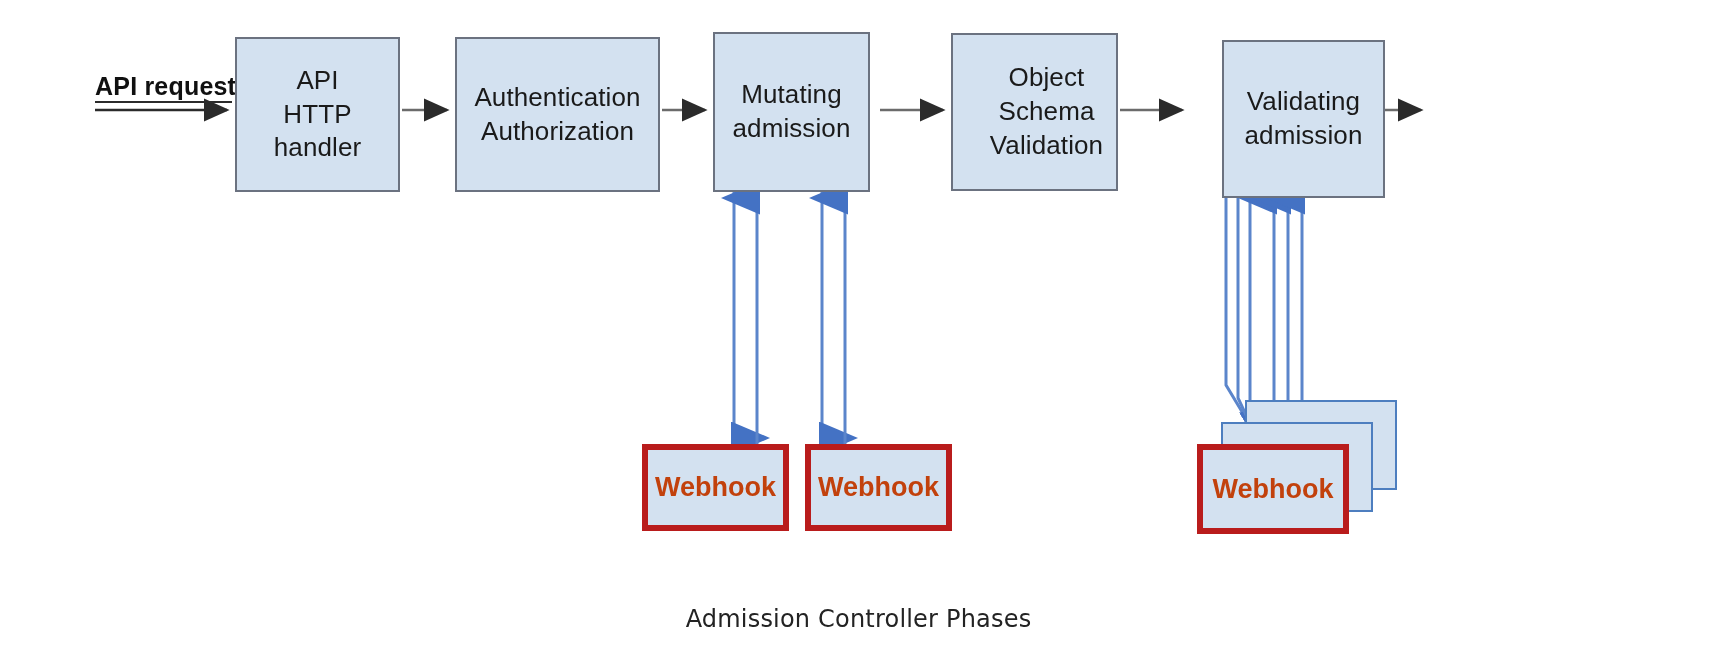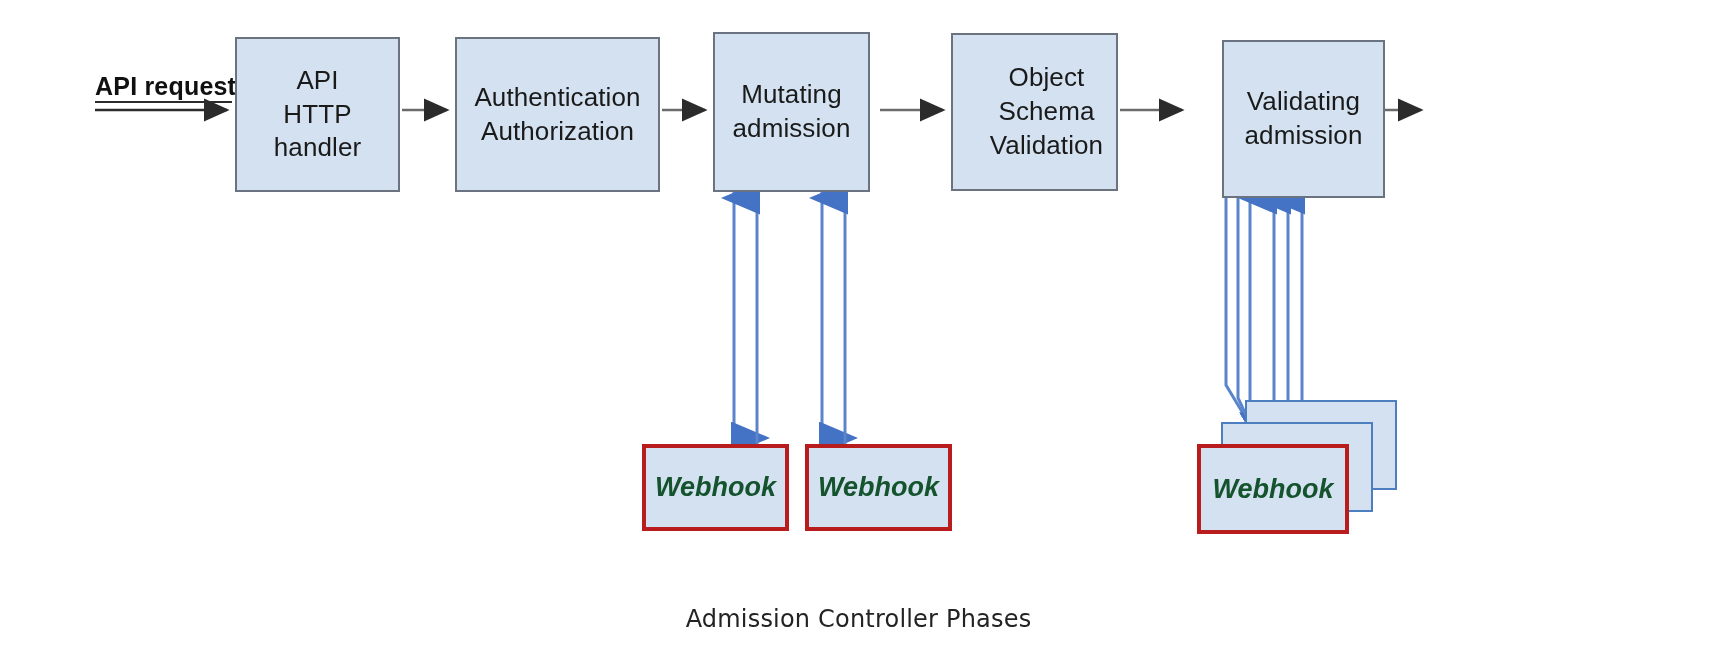--- a/index.html
+++ b/index.html
@@ -33,30 +33,29 @@
     font-size: 26px;
     line-height: 1.30;
     letter-spacing: 0.1px;
     white-space: pre-line;
     font-family: "Liberation Sans", "DejaVu Sans", sans-serif;
   }
   .webhook-box {
     position: absolute;
     box-sizing: border-box;
     background: #d3e1f0;
-    border: 4px solid #b91c1c;
+    border: 6px solid #b91c1c;
     display: flex;
     align-items: center;
     justify-content: center;
     text-align: center;
-    color: #14532d;
+    color: #c2410c;
     font-size: 27px;
     font-weight: bold;
     font-family: "Liberation Sans", "DejaVu Sans", sans-serif;
-    font-style: italic;
   }
   .webhook-ghost {
     position: absolute;
     box-sizing: border-box;
     background: #d3e1f0;
     border: 2px solid #4d7ebf;
   }
   .api-request-label {
     position: absolute;
     font-size: 25px;

